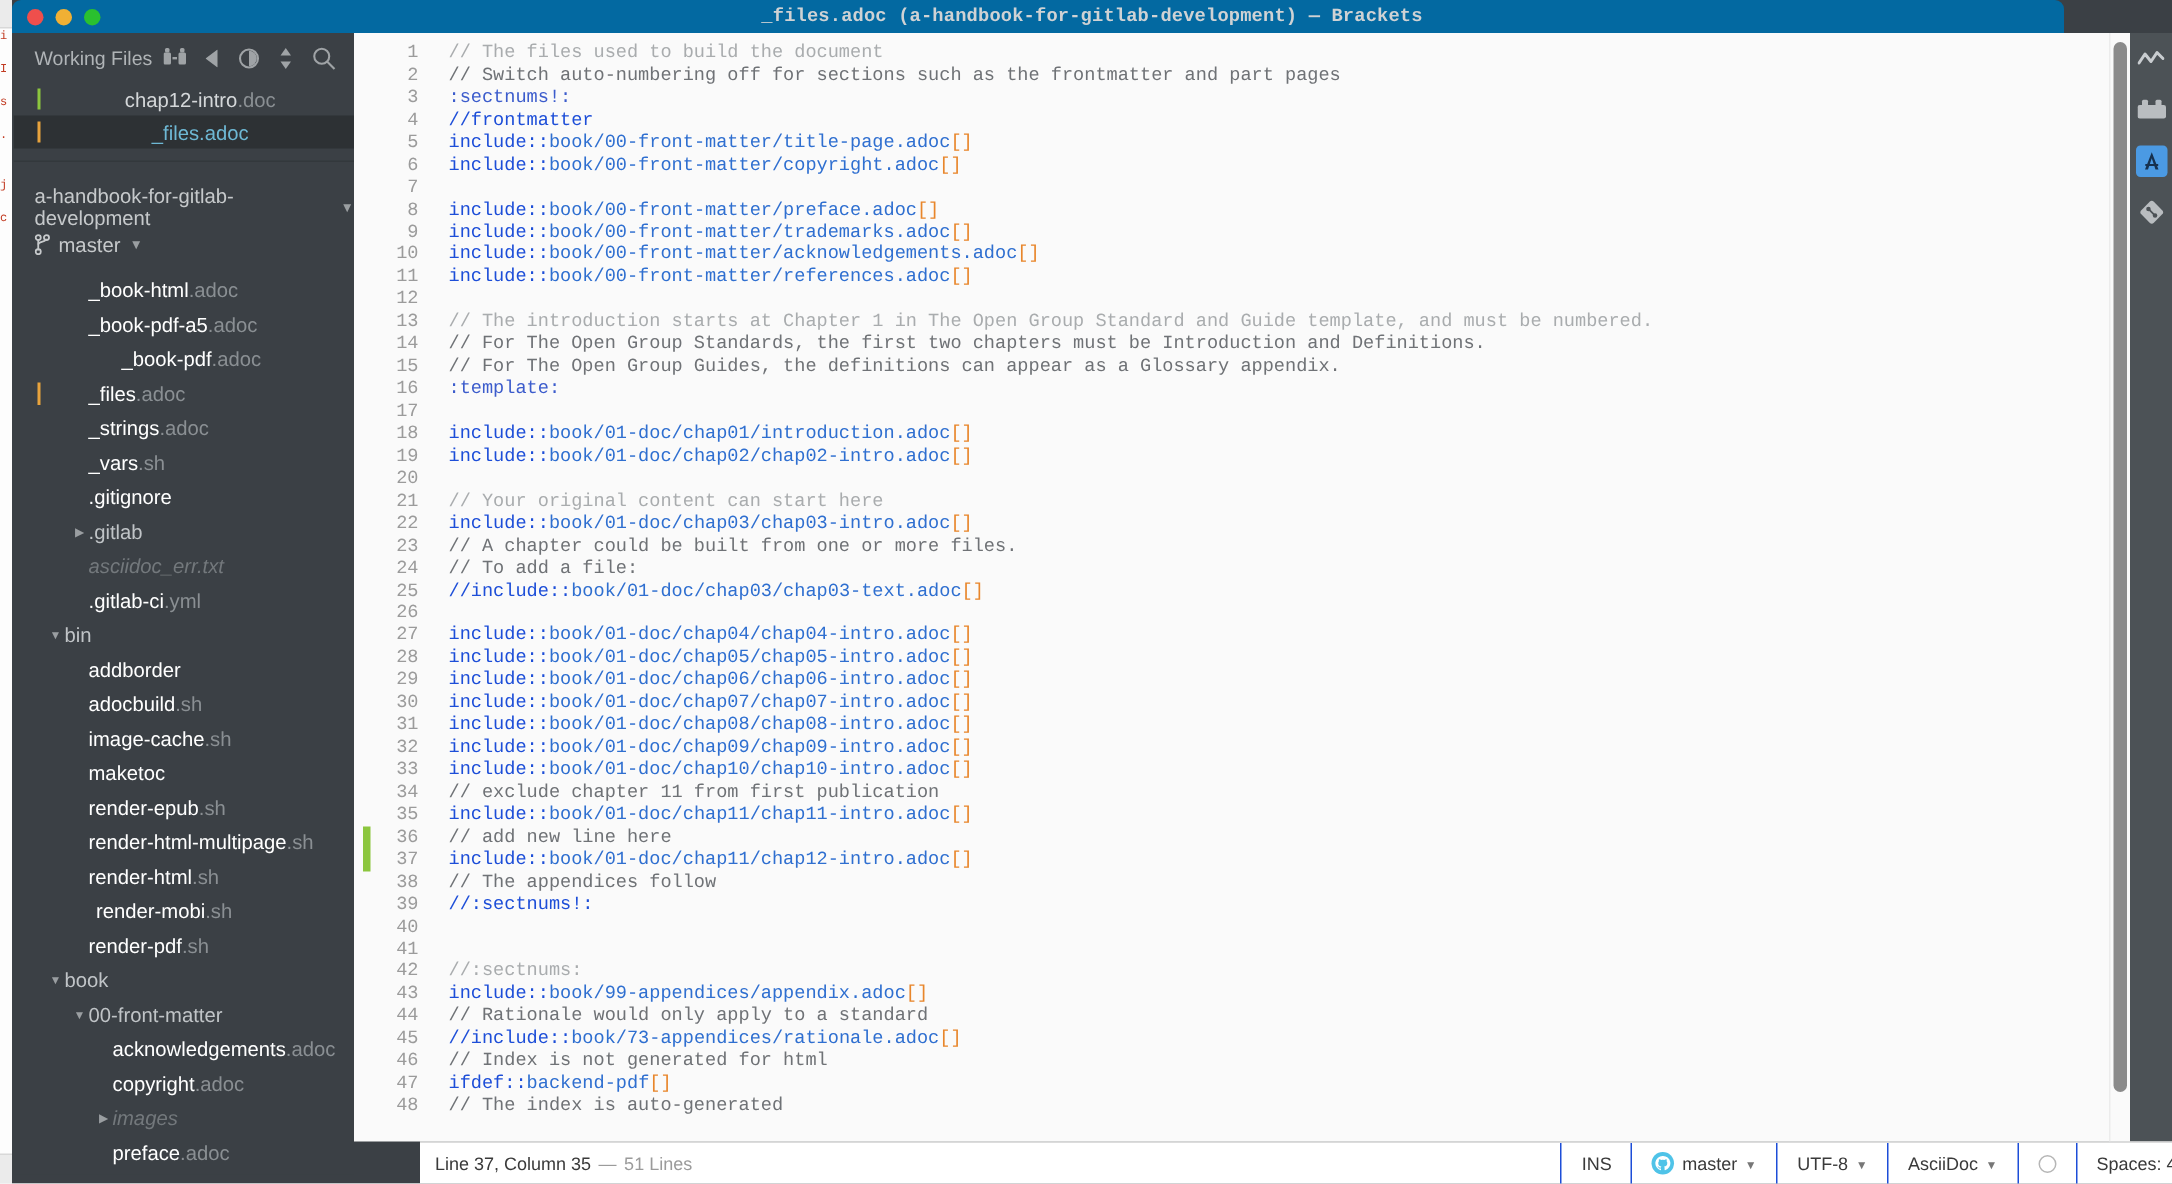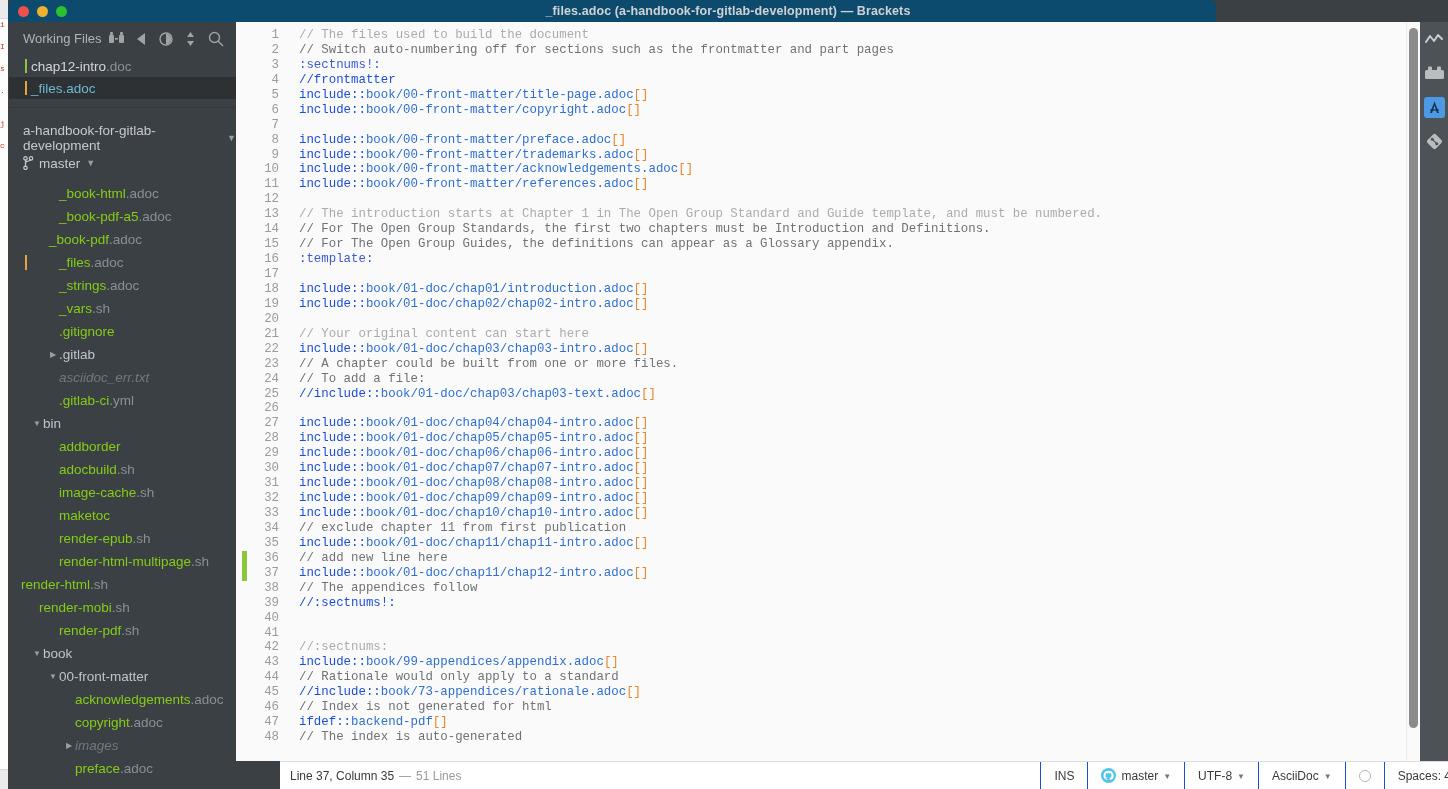--- a/index.html
+++ b/index.html
@@ -18,22 +18,22 @@
     overflow: hidden;
   }
   .ghost-red { color: #c23b22; font-size: 8px; font-family: "Liberation Mono", monospace; line-height: 11px; }
 
   
   .window {
     position: absolute; left: 8px; top: 0; width: 1440px; height: 789px;
     background: #3b4045;
   }
   .titlebar {
-    position: absolute; left: 0; top: 0; width: 1208px; height: 22px;
-    background: #0c4a6e; border-radius: 6px 6px 0 0;
+    position: absolute; left: 0; top: 0; width: 1368px; height: 22px;
+    background: #0369a1; border-radius: 6px 6px 0 0; font-family: Liberation Mono, monospace;
   }
   .lights { position: absolute; left: 10px; top: 6px; display: flex; gap: 8px; }
   .light { width: 11px; height: 11px; border-radius: 50%; }
   .light.red { background: #ef4f4c; }
   .light.yellow { background: #f0b034; }
   .light.green { background: #2ac02f; }
   .title {
     position: absolute; left: 0; top: 0; width: 1440px; height: 22px;
     line-height: 22px; text-align: center;
     font-size: 12.5px; font-weight: bold; color: #cfd2d4; letter-spacing: .1px;
@@ -48,21 +48,21 @@
     position: relative; height: 33px; display: flex; align-items: center;
     padding: 0 10px 0 14px;
   }
   .wf-title { font-size: 13px; color: #b0b4b7; flex: 0 0 auto; }
   .wf-icons { margin-left: auto; display: flex; align-items: center; gap: 13px; padding-right: 2px; }
   .wf-icons svg { display: block; }
 
   .wf-list { padding-bottom: 2px; }
   .wf-item {
     height: 22px; display: flex; align-items: center;
-    padding-left: 22px; font-size: 13.5px; position: relative;
+    padding-left: 22px; font-size: 13.5px; position: relative; justify-content: center;
   }
   .wf-item.selected { background: #2d3134; }
   .wf-bar { position: absolute; left: 16px; top: 4px; width: 2px; height: 14px; }
   .wf-bar.green { background: #8cc63e; }
   .wf-bar.orange { background: #e8a33d; }
   .wf-name { color: #d4d7d9; }
   .wf-item.selected .wf-name { color: #6eb8d4; }
   .wf-ext { color: #8a8f93; }
   .wf-item.selected .wf-ext { color: #6eb8d4; }
 
@@ -79,21 +79,21 @@
     font-size: 13.5px; color: #c6c9cb;
   }
   .branch-row svg { margin-right: 5px; }
 
   .tree { margin-top: 6px; }
   .tree-row {
     height: 23px; display: flex; align-items: center; font-size: 13.5px;
     position: relative; white-space: nowrap;
   }
   .tree-row .tw { width: 12px; flex: 0 0 12px; text-align: center; color: #9a9ea1; font-size: 8px; }
-  .tree-name { color: #84cc16; }
+  .tree-name { color: #ffffff; }
   .tree-ext { color: #8a8f93; }
   .tree-row.folder .tree-name { color: #c0c4c7; }
   .tree-row.dim .tree-name, .tree-row.dim .tree-ext { color: #73787c; font-style: italic; }
   .tree-row.modified .mbar { position: absolute; left: 16px; top: 4px; width: 2px; height: 15px; background: #e8a33d; }
 
   
   .editor-wrap {
     position: absolute; left: 228px; top: 22px; width: 1184px; height: 739px;
     background: #fafafa; overflow: hidden;
   }
@@ -260,21 +260,21 @@
           <div class="tree-row" style="padding-left: 38px;">
             <span class="tw"></span>
             <span class="tree-name">_book-html</span>
             <span class="tree-ext">.adoc</span>
           </div>
           <div class="tree-row" style="padding-left: 38px;">
             <span class="tw"></span>
             <span class="tree-name">_book-pdf-a5</span>
             <span class="tree-ext">.adoc</span>
           </div>
-          <div class="tree-row" style="padding-left: 28px;">
+          <div class="tree-row" style="padding-left: 28px; margin-left: 32px;">
             <span class="tw"></span>
             <span class="tree-name">_book-pdf</span>
             <span class="tree-ext">.adoc</span>
           </div>
           <div class="tree-row modified" style="padding-left: 38px;">
             <span class="mbar"></span>
             <span class="tw"></span>
             <span class="tree-name">_files</span>
             <span class="tree-ext">.adoc</span>
           </div>
@@ -330,26 +330,26 @@
           <div class="tree-row" style="padding-left: 38px;">
             <span class="tw"></span>
             <span class="tree-name">render-epub</span>
             <span class="tree-ext">.sh</span>
           </div>
           <div class="tree-row" style="padding-left: 38px;">
             <span class="tw"></span>
             <span class="tree-name">render-html-multipage</span>
             <span class="tree-ext">.sh</span>
           </div>
-          <div class="tree-row" style=" text-align: center;">
+          <div class="tree-row" style="padding-left: 38px; text-align: center;">
             <span class="tw"></span>
             <span class="tree-name">render-html</span>
             <span class="tree-ext">.sh</span>
           </div>
-          <div class="tree-row" style="padding-left: 18px;">
+          <div class="tree-row" style="padding-left: 43px;">
             <span class="tw"></span>
             <span class="tree-name">render-mobi</span>
             <span class="tree-ext">.sh</span>
           </div>
           <div class="tree-row" style="padding-left: 38px;">
             <span class="tw"></span>
             <span class="tree-name">render-pdf</span>
             <span class="tree-ext">.sh</span>
           </div>
           <div class="tree-row folder" style="padding-left: 22px;">

